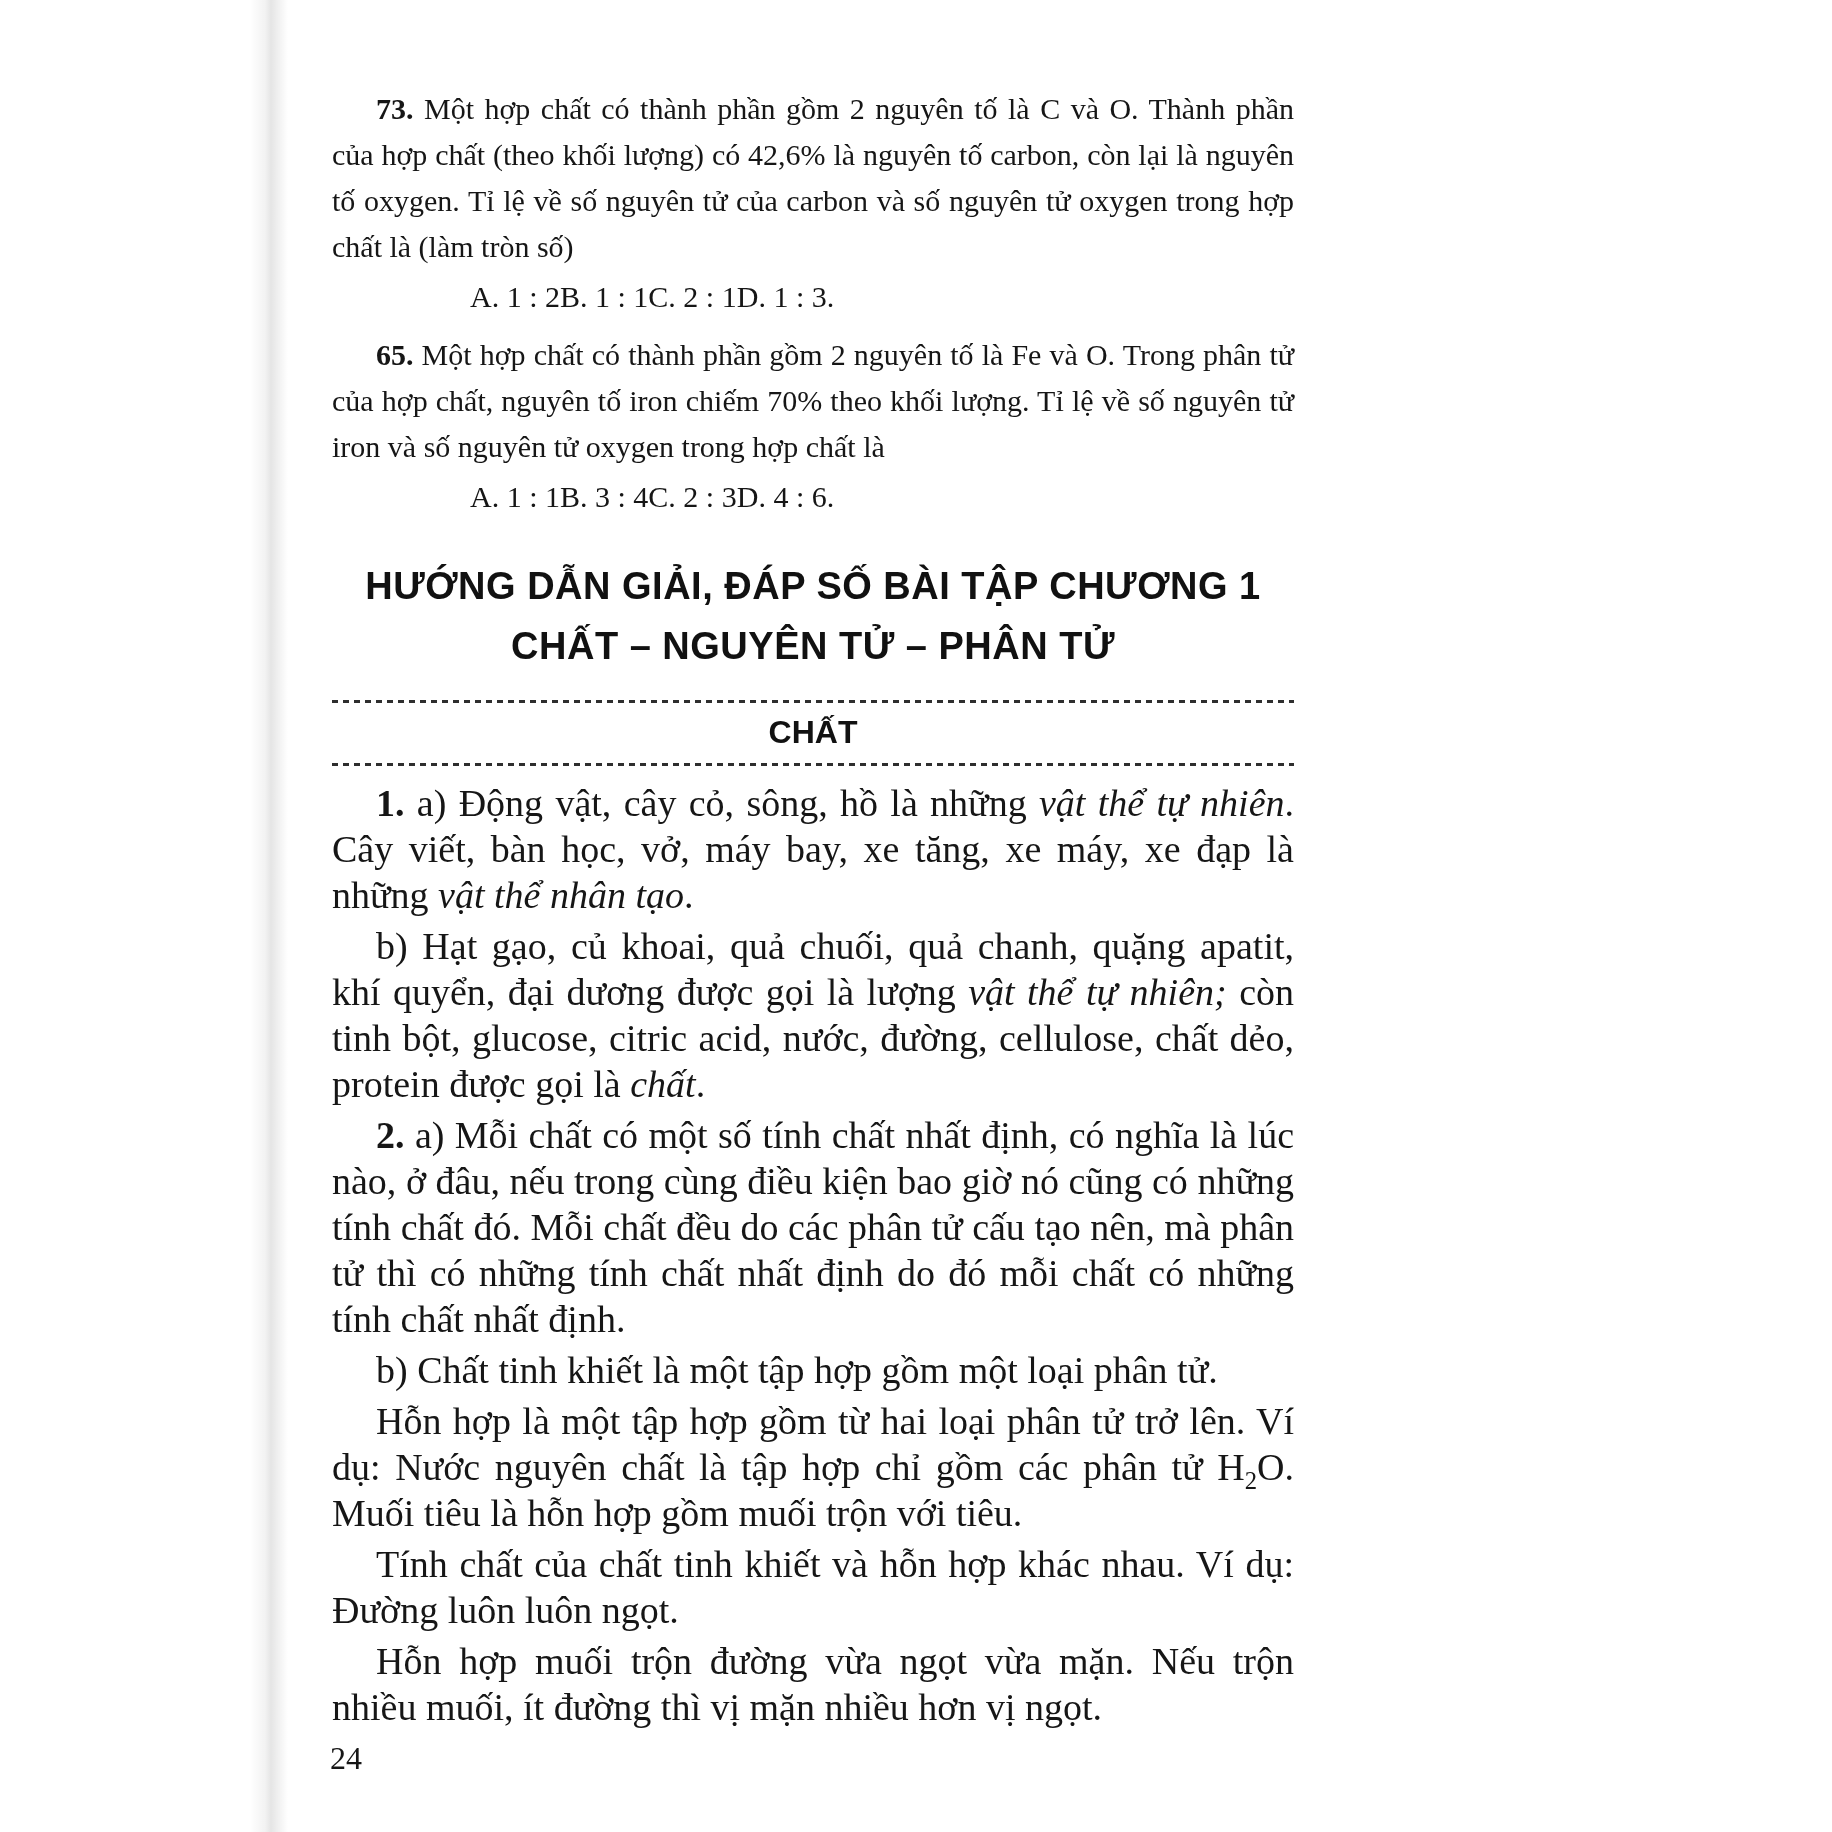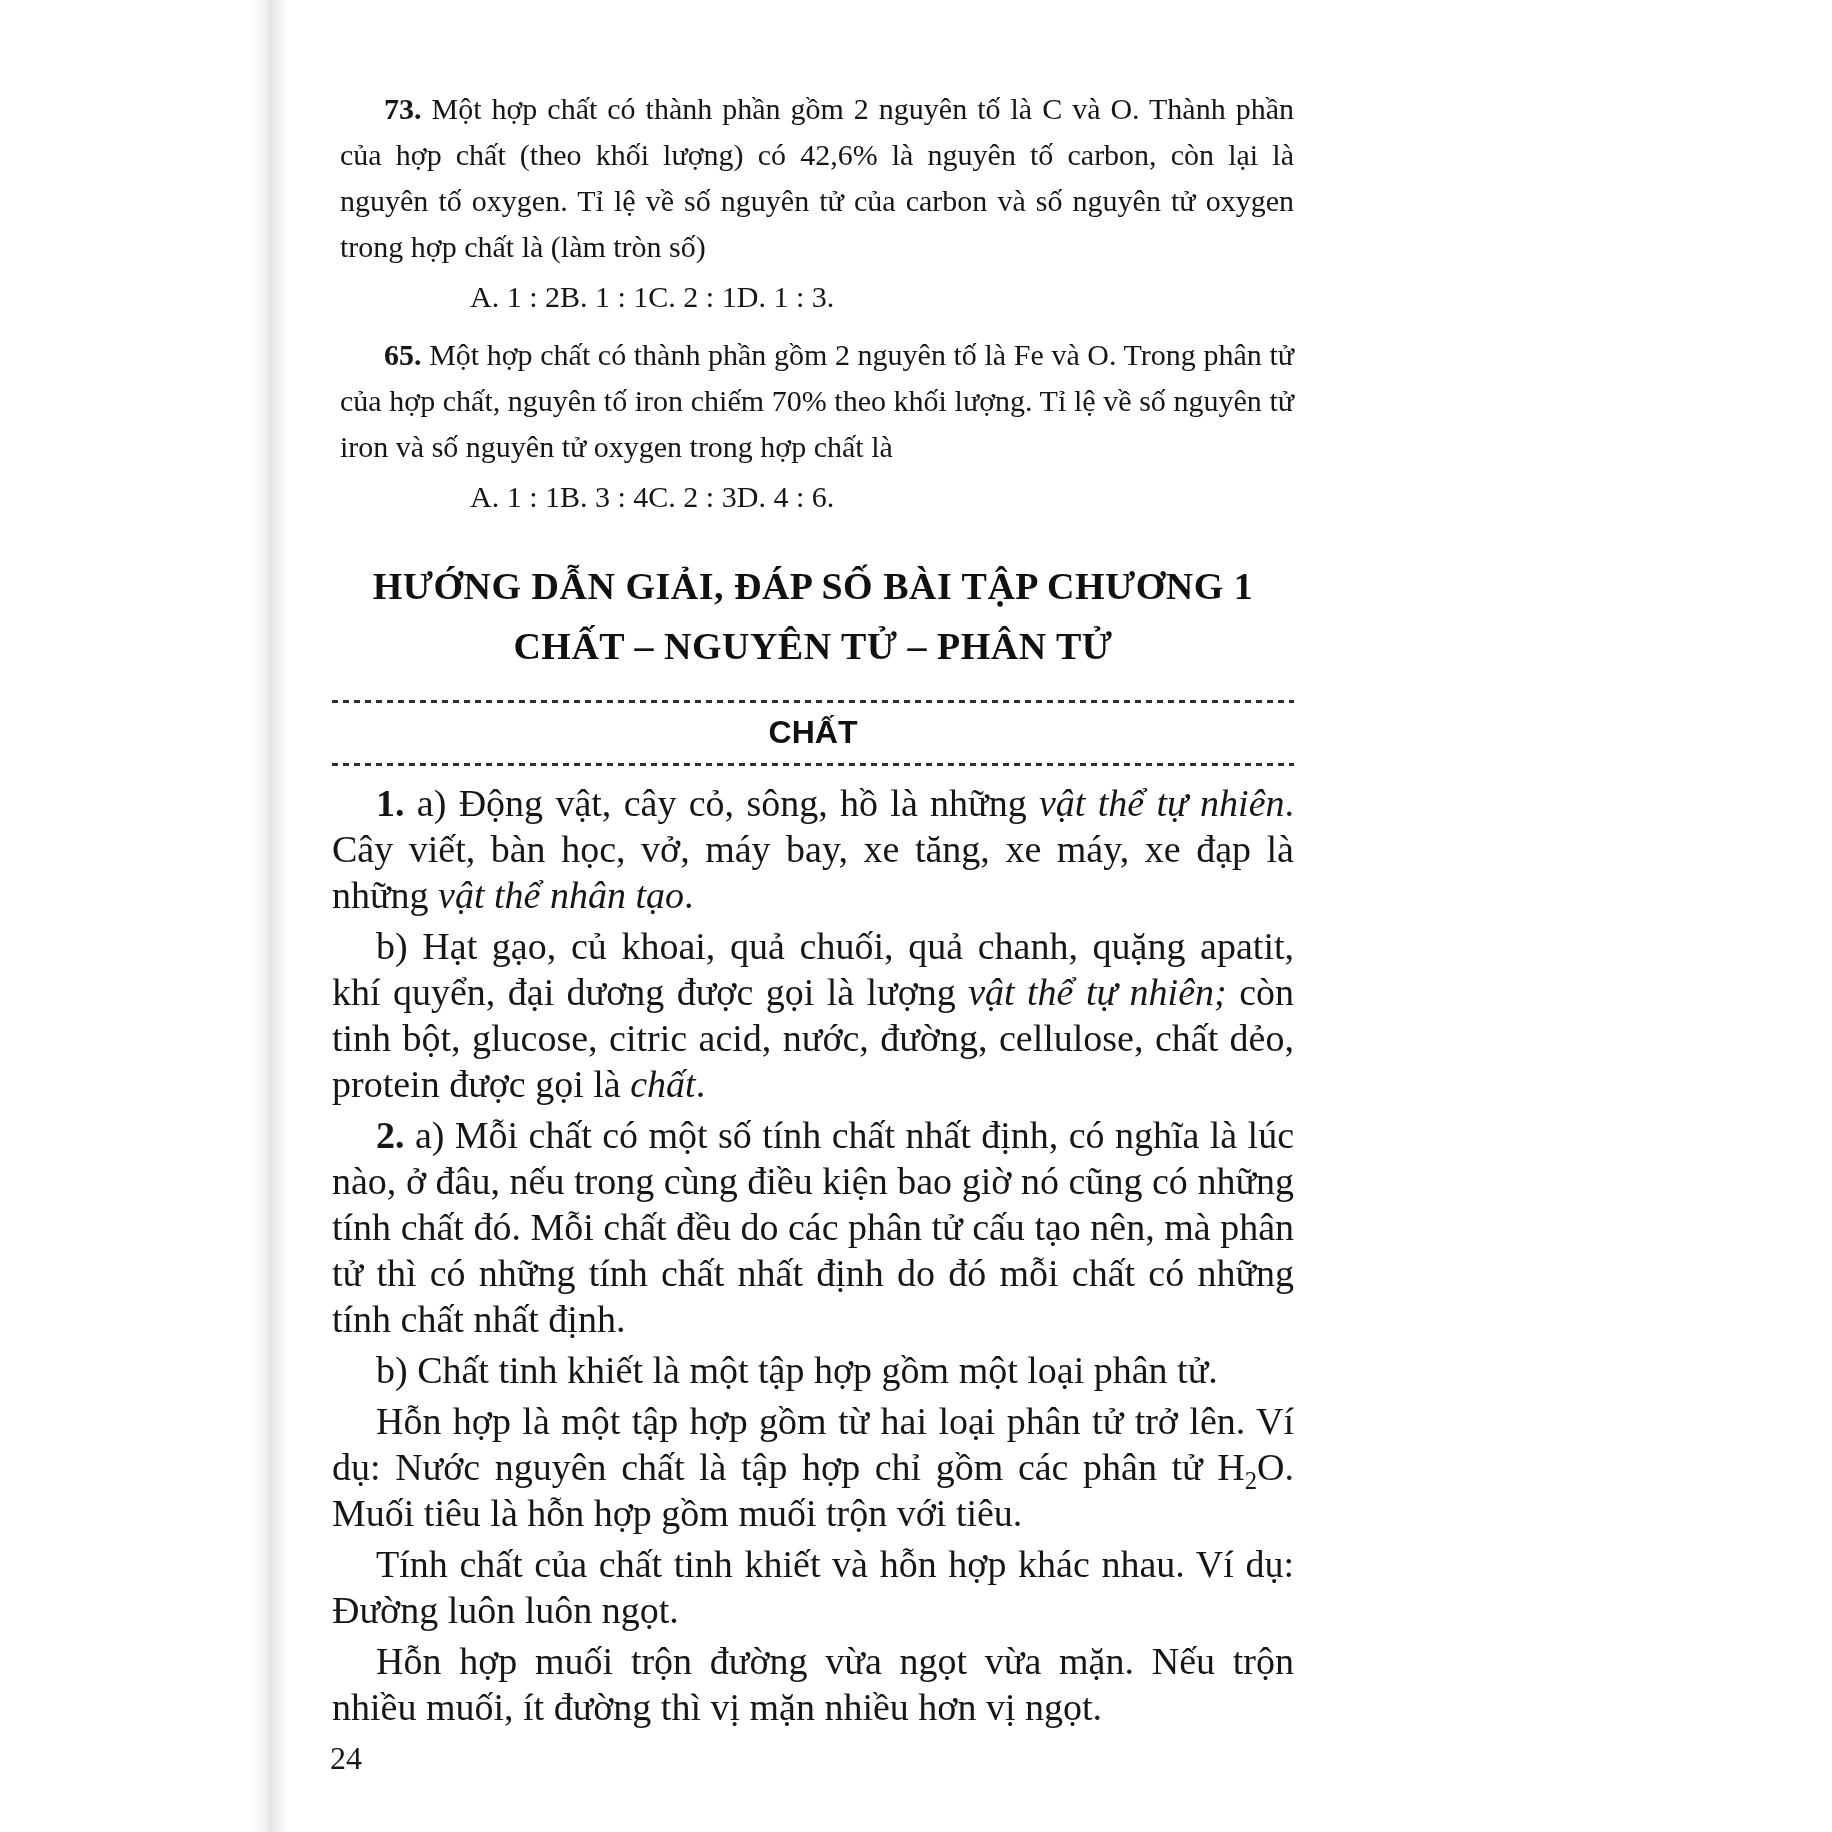--- a/index.html
+++ b/index.html
@@ -12,38 +12,38 @@
     overflow: hidden;
   }
   .page-edge {
     position: absolute; left: 250px; top: 0; width: 38px; height: 1832px;
     background: linear-gradient(to right, rgba(0,0,0,0) 0%, rgba(0,0,0,0.05) 40%, rgba(0,0,0,0.10) 55%, rgba(0,0,0,0) 100%);
   }
   .content {
     position: absolute; left: 332px; top: 86px; width: 962px;
   }
   .question {
-    margin: 0 0 4px 8px;
+    margin: 0 0 4px 0;
     text-align: justify;
     font-size: 30px;
     line-height: 46px;
     text-indent: 44px;
   }
   .options {
     display: flex;
     padding: 0 109px 0 138px;
     font-size: 30px;
     line-height: 46px;
     margin: 2px 0 12px 0;
     white-space: nowrap;
   }
   .main-heading {
     margin-top: 36px;
     text-align: center;
-    font-family: Liberation Serif, serif;
+    font-family: Liberation Sans, sans-serif;
     font-weight: bold;
     font-size: 38px;
     line-height: 60px;
     letter-spacing: 0.5px;
     color: #111111;
   }
   .section-block { margin-top: 24px; }
   .dashed-rule {
     height: 3px;
     background: repeating-linear-gradient(to right, #2e2e2e 0 6px, transparent 6px 11px);

